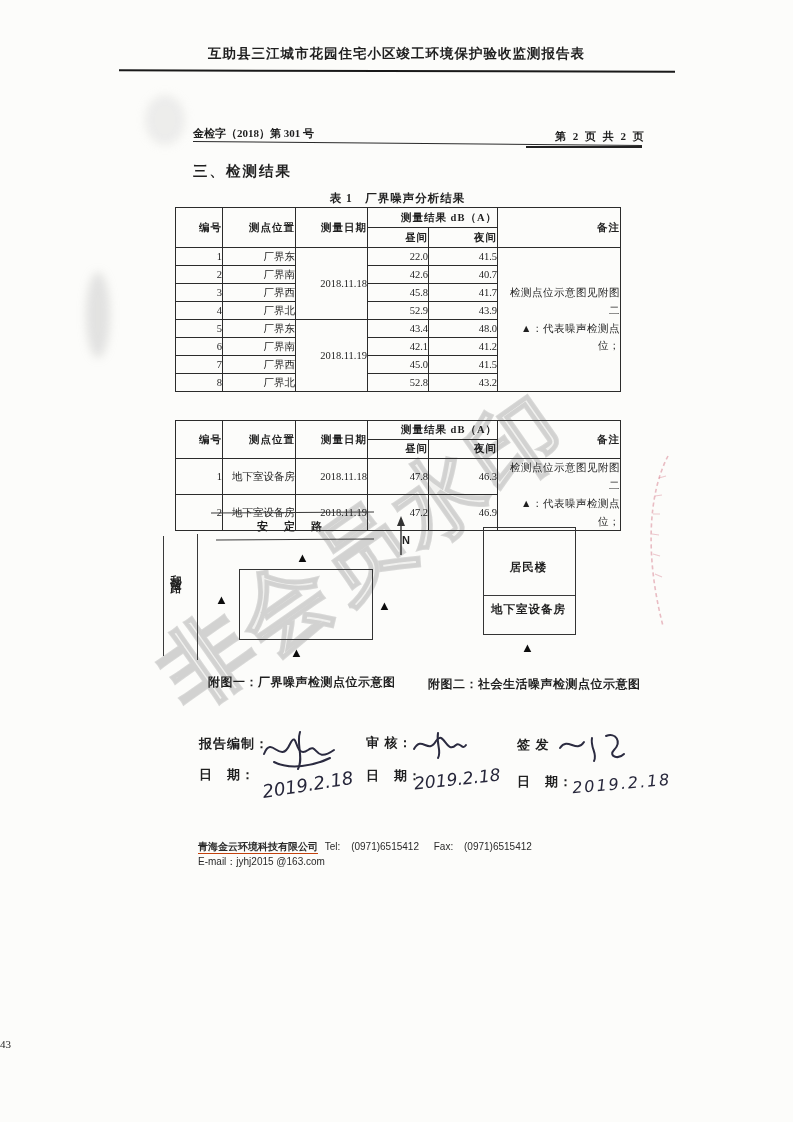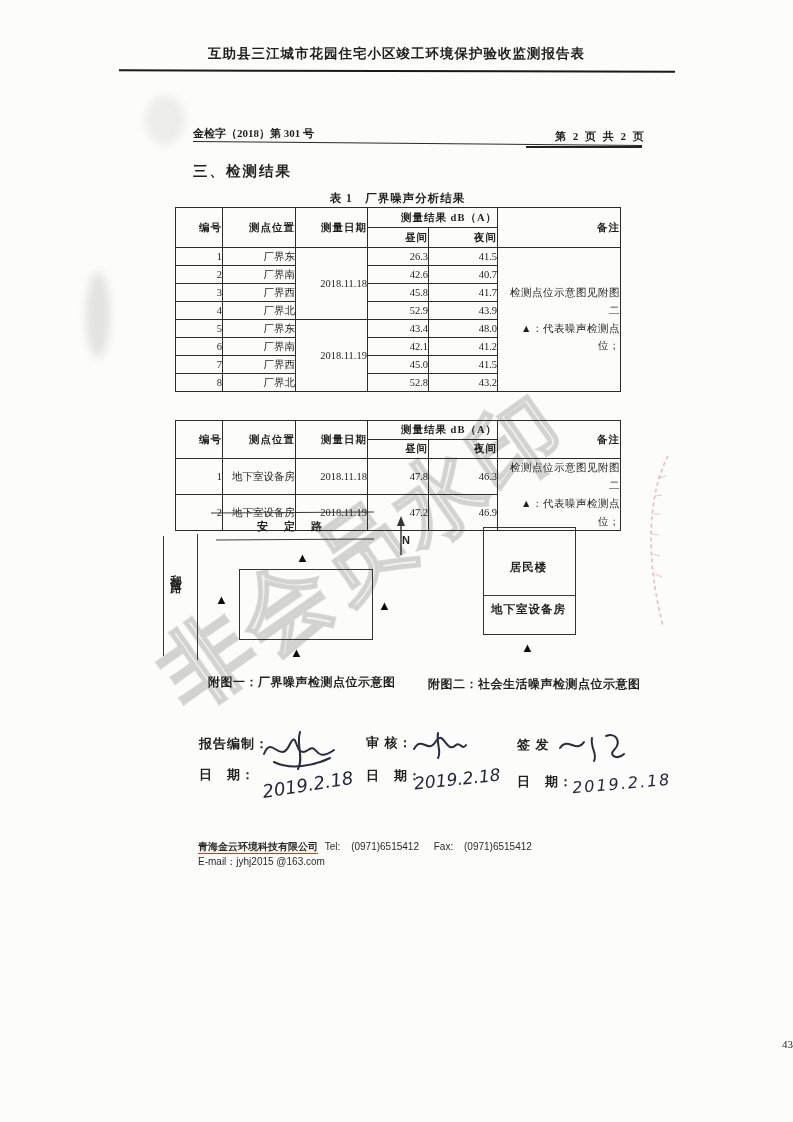--- a/index.html
+++ b/index.html
@@ -46,21 +46,21 @@
   .north-n{font-size:11px;font-weight:700;}
 
   
   .sig-label{font-size:13px;font-weight:700;letter-spacing:1px;}
   .hw{font-family:"DejaVu Sans","Liberation Sans",sans-serif;font-style:italic;color:#26263a;}
   .sig-svg path{fill:none;stroke:#2b2b40;stroke-width:2;stroke-linecap:round;}
 
   
   .footer-line{font-family:"Liberation Sans","DejaVu Sans",sans-serif;font-size:10px;color:#2a2a2a;}
   .company{font-weight:700;border-bottom:1px solid #c2410c;padding-bottom:1px;}
-  .page-num{left:0;top:1038px;width:100%;text-align:right;font-size:11px;}
+  .page-num{left:0;top:1038px;width:100%;text-align:left;font-size:11px;}
 
   
   .watermark{
     left:103px;top:492px;width:520px;height:118px;
     font-family:"DejaVu Sans","Liberation Sans",sans-serif;
     font-size:90px;font-weight:700;letter-spacing:4px;text-align:center;line-height:118px;
     color:rgba(187,187,187,0.16);
     -webkit-text-stroke:2px rgba(166,166,166,0.42);
     transform:rotate(-35deg);transform-origin:center;pointer-events:none;white-space:nowrap;
   }
@@ -112,21 +112,21 @@
       <tr>
         <th>昼间</th>
         <th>夜间</th>
       </tr>
     </thead>
     <tbody>
       <tr>
         <td>1</td>
         <td>厂界东</td>
         <td rowspan="4">2018.11.18</td>
-        <td>26.3</td>
+        <td>22.0</td>
         <td>41.5</td>
         <td rowspan="8" class="remark-cell">
           <div class="remark-line">检测点位示意图见附图二</div>
           <div class="remark-line">▲：代表噪声检测点位；</div>
         </td>
       </tr>
       <tr>
           <td>2</td>
           <td>厂界南</td>
           <td>42.6</td>

